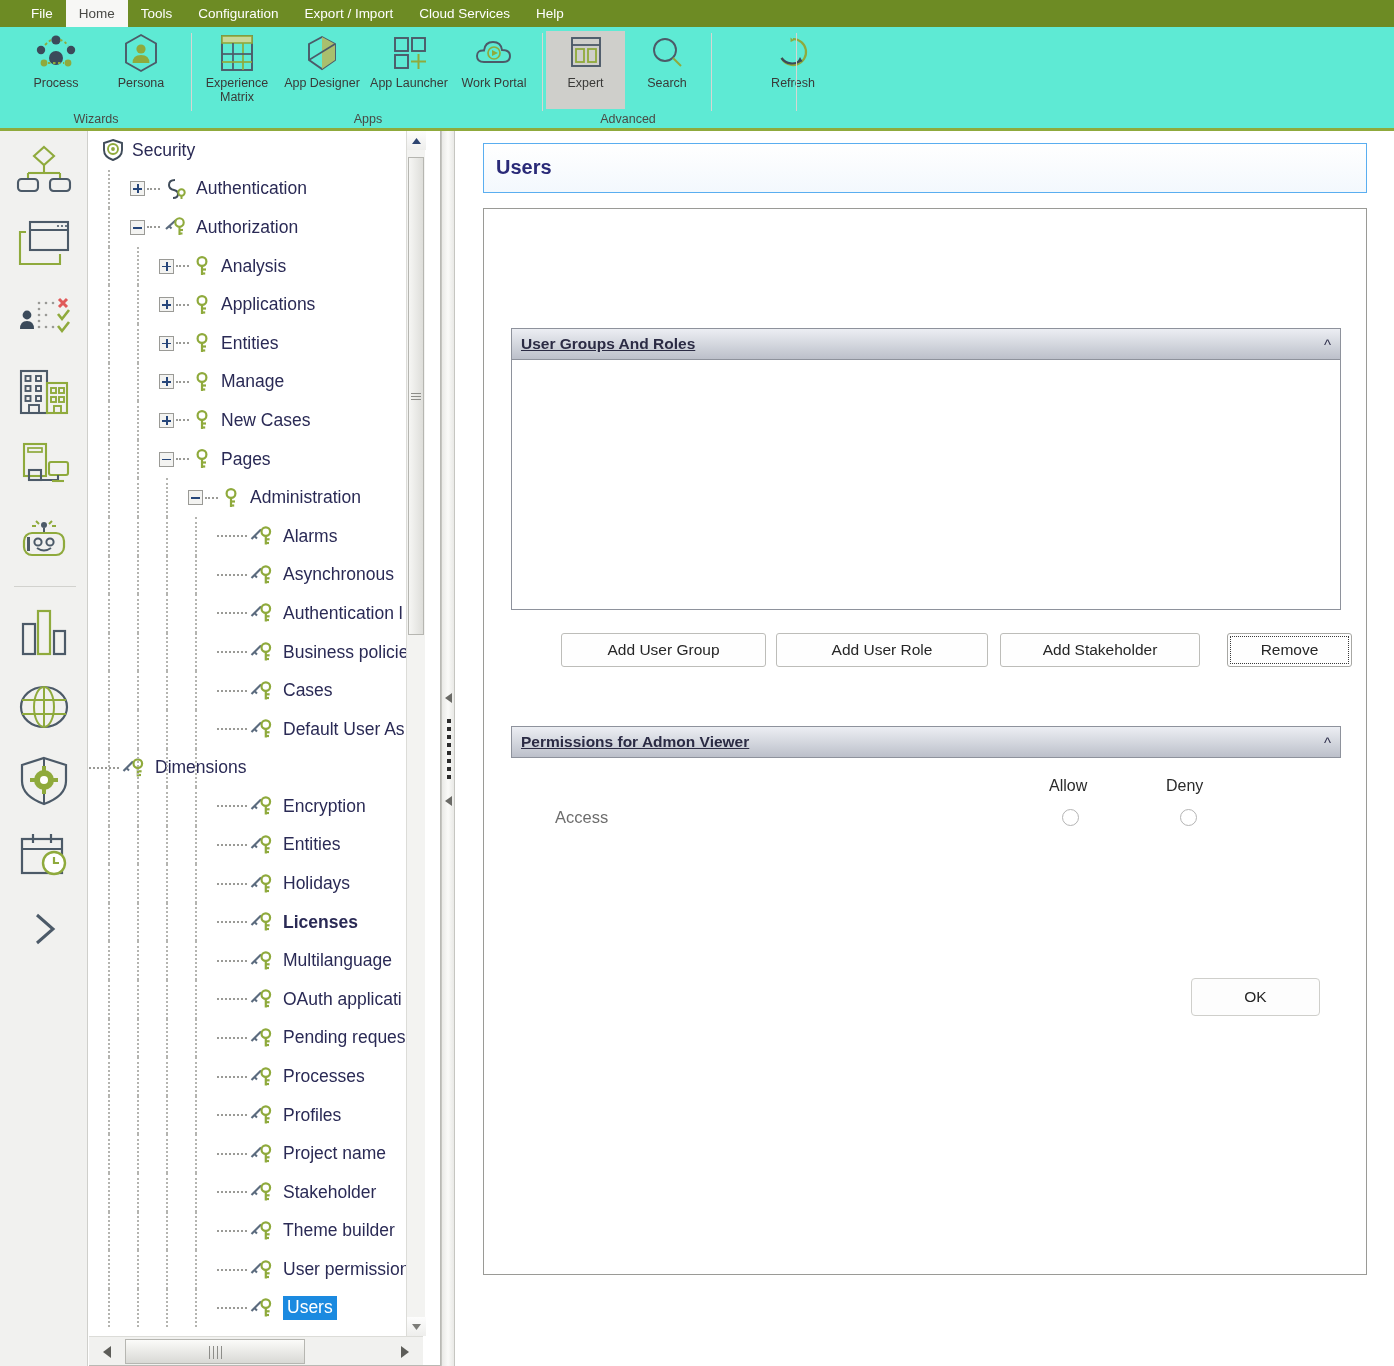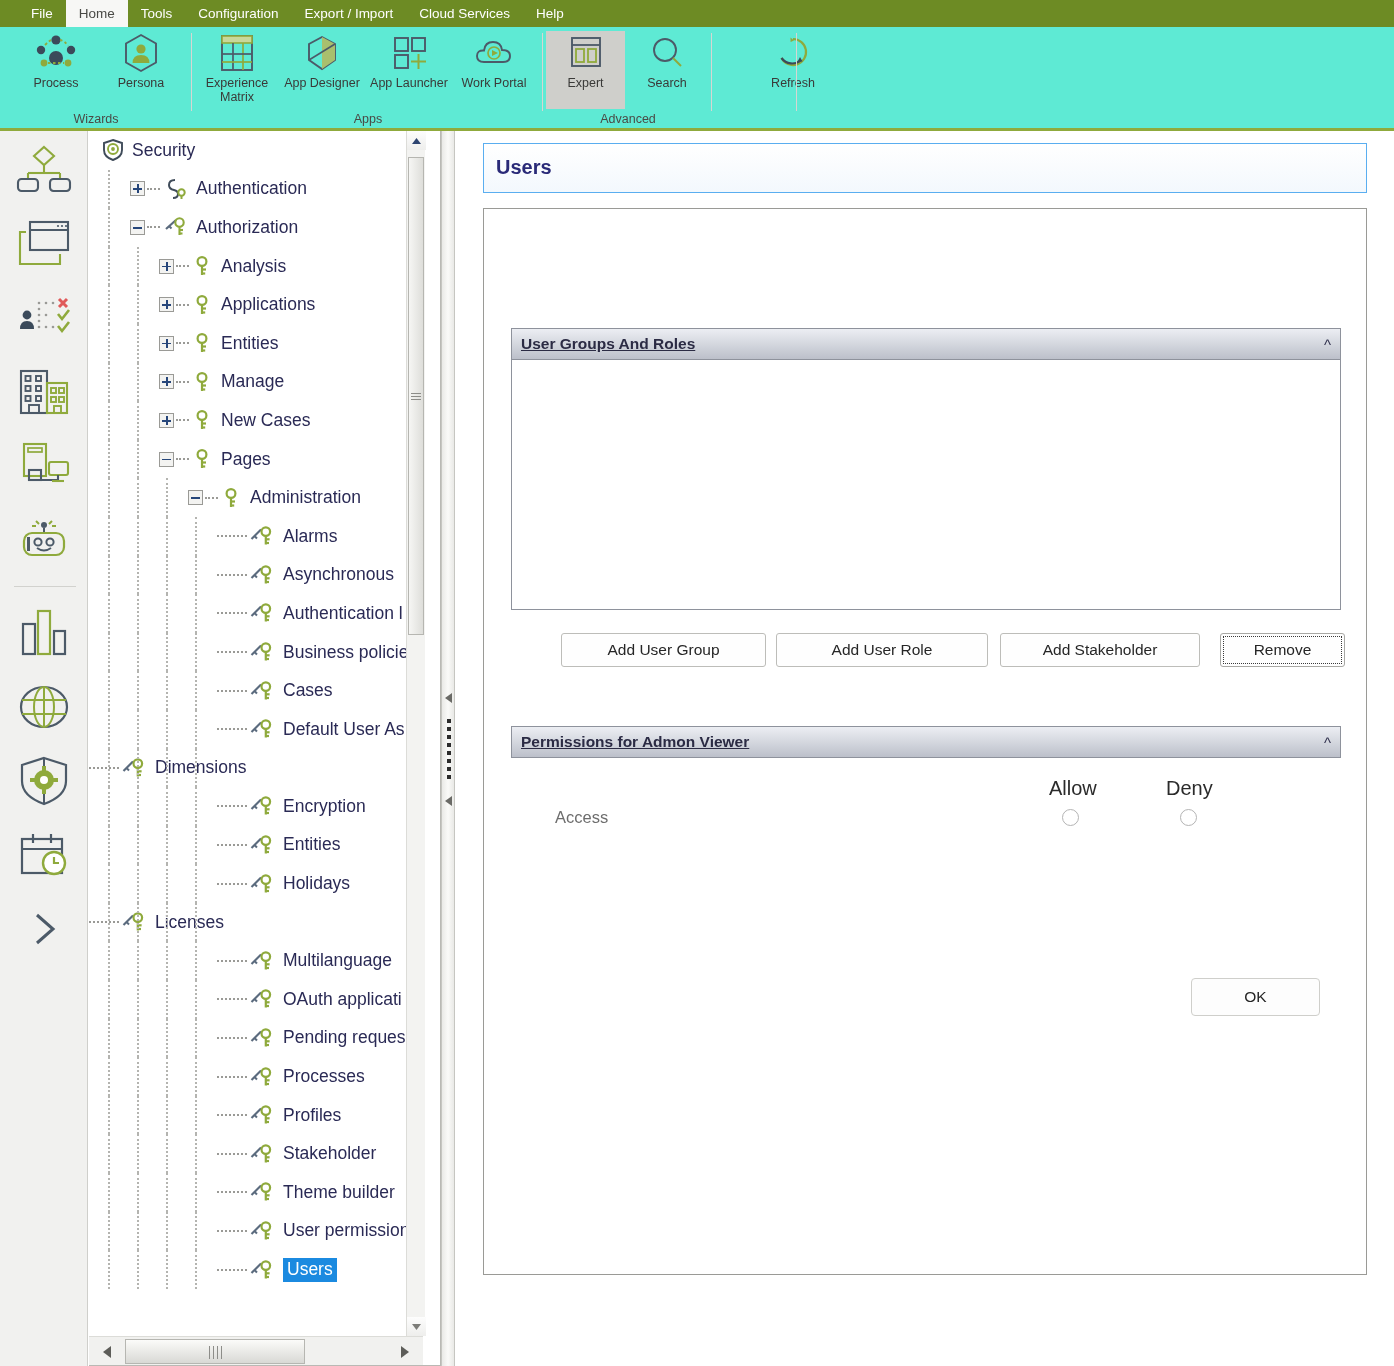--- a/index.html
+++ b/index.html
@@ -186,31 +186,31 @@
   .btn {
     position:absolute;
     height:34px;
     background:#fefefe;
     border:1px solid #bdbdb9;
     border-radius:3px;
     display:flex; align-items:center; justify-content:center;
     font-size:15.5px; color:#262626;
     cursor:default;
   }
-  .btn.focus { border:1px solid #a8a8a4; outline:1px dotted #3a3a3a; outline-offset:-4px; }
+  .btn.focus { border:1px solid #a8a8a4; outline:1px dotted #3a3a3a; outline-offset:-4px;margin-left:7px; }
 
   #btn-aug  { left:77px;  top:424px; width:205px; }
   #btn-aur  { left:292px; top:424px; width:212px; }
   #btn-ask  { left:516px; top:424px; width:200px; }
   #btn-rem  { left:736px; top:424px; width:125px; }
 
   #perm-sec { top:517px; }
 
   #perm-body { position:absolute; left:27px; top:549px; width:830px; height:460px; }
-  .colhdr { position:absolute; font-size:20px; color:#2b2b2b; }
+  .colhdr { position:absolute; font-size:16px; color:#2b2b2b; }
   #hdr-allow { left:538px; top:19px; }
   #hdr-deny  { left:655px; top:19px; }
   #lbl-access { position:absolute; left:44px; top:50px; font-size:16.5px; color:#6d6d6d; }
   .radio {
     position:absolute; width:17px; height:17px;
     border:1.5px solid #b4b4b4; border-radius:50%;
     background:#ffffff; cursor:default;
   }
   #rad-allow { left:551px; top:51px; }
   #rad-deny  { left:669px; top:51px; }
@@ -851,21 +851,21 @@
               <line x1="2.5" y1="15" x2="12" y2="5.5" stroke="#5b6b7e" stroke-width="2.2"></line>
               <line x1="5.5" y1="12" x2="8" y2="14.5" stroke="#5b6b7e" stroke-width="2"></line>
               <circle cx="16.8" cy="7.6" r="4.3" fill="none" stroke="#8faa3c" stroke-width="2.2"></circle>
               <line x1="16.8" y1="11.9" x2="16.8" y2="20.5" stroke="#8faa3c" stroke-width="2.2"></line>
               <line x1="16.8" y1="15.3" x2="20.6" y2="15.3" stroke="#8faa3c" stroke-width="2.2"></line>
               <line x1="16.8" y1="19" x2="20" y2="19" stroke="#8faa3c" stroke-width="2.2"></line>
             </svg>
           </span>
           <span class="tlabel">Holidays</span>
         </div>
-        <div class="trow" style="">
+        <div class="trow" style="padding-left: 128px; font-weight: bold;">
           <span class="vline" style="left: 19px;"></span>
           <span class="vline" style="left: 48px;"></span>
           <span class="vline" style="left: 77px;"></span>
           <span class="vline" style="left: 106px;"></span>
           <span class="leafline"></span>
           <span class="iconbox">
             <svg width="27" height="24" viewBox="0 0 27 24">
               <line x1="2.5" y1="15" x2="12" y2="5.5" stroke="#5b6b7e" stroke-width="2.2"></line>
               <line x1="5.5" y1="12" x2="8" y2="14.5" stroke="#5b6b7e" stroke-width="2"></line>
               <circle cx="16.8" cy="7.6" r="4.3" fill="none" stroke="#8faa3c" stroke-width="2.2"></circle>
@@ -958,20 +958,38 @@
             <svg width="27" height="24" viewBox="0 0 27 24">
               <line x1="2.5" y1="15" x2="12" y2="5.5" stroke="#5b6b7e" stroke-width="2.2"></line>
               <line x1="5.5" y1="12" x2="8" y2="14.5" stroke="#5b6b7e" stroke-width="2"></line>
               <circle cx="16.8" cy="7.6" r="4.3" fill="none" stroke="#8faa3c" stroke-width="2.2"></circle>
               <line x1="16.8" y1="11.9" x2="16.8" y2="20.5" stroke="#8faa3c" stroke-width="2.2"></line>
               <line x1="16.8" y1="15.3" x2="20.6" y2="15.3" stroke="#8faa3c" stroke-width="2.2"></line>
               <line x1="16.8" y1="19" x2="20" y2="19" stroke="#8faa3c" stroke-width="2.2"></line>
             </svg>
           </span>
           <span class="tlabel">Profiles</span>
+        </div>
+        <div class="trow" style="padding-left: 128px;">
+          <span class="vline" style="left: 19px;"></span>
+          <span class="vline" style="left: 48px;"></span>
+          <span class="vline" style="left: 77px;"></span>
+          <span class="vline" style="left: 106px;"></span>
+          <span class="leafline"></span>
+          <span class="iconbox">
+            <svg width="27" height="24" viewBox="0 0 27 24">
+              <line x1="2.5" y1="15" x2="12" y2="5.5" stroke="#5b6b7e" stroke-width="2.2"></line>
+              <line x1="5.5" y1="12" x2="8" y2="14.5" stroke="#5b6b7e" stroke-width="2"></line>
+              <circle cx="16.8" cy="7.6" r="4.3" fill="none" stroke="#8faa3c" stroke-width="2.2"></circle>
+              <line x1="16.8" y1="11.9" x2="16.8" y2="20.5" stroke="#8faa3c" stroke-width="2.2"></line>
+              <line x1="16.8" y1="15.3" x2="20.6" y2="15.3" stroke="#8faa3c" stroke-width="2.2"></line>
+              <line x1="16.8" y1="19" x2="20" y2="19" stroke="#8faa3c" stroke-width="2.2"></line>
+            </svg>
+          </span>
+          <span class="tlabel">Project name</span>
         </div>
         <div class="trow" style="padding-left: 128px;">
           <span class="vline" style="left: 19px;"></span>
           <span class="vline" style="left: 48px;"></span>
           <span class="vline" style="left: 77px;"></span>
           <span class="vline" style="left: 106px;"></span>
           <span class="leafline"></span>
           <span class="iconbox">
             <svg width="27" height="24" viewBox="0 0 27 24">
               <line x1="2.5" y1="15" x2="12" y2="5.5" stroke="#5b6b7e" stroke-width="2.2"></line>

